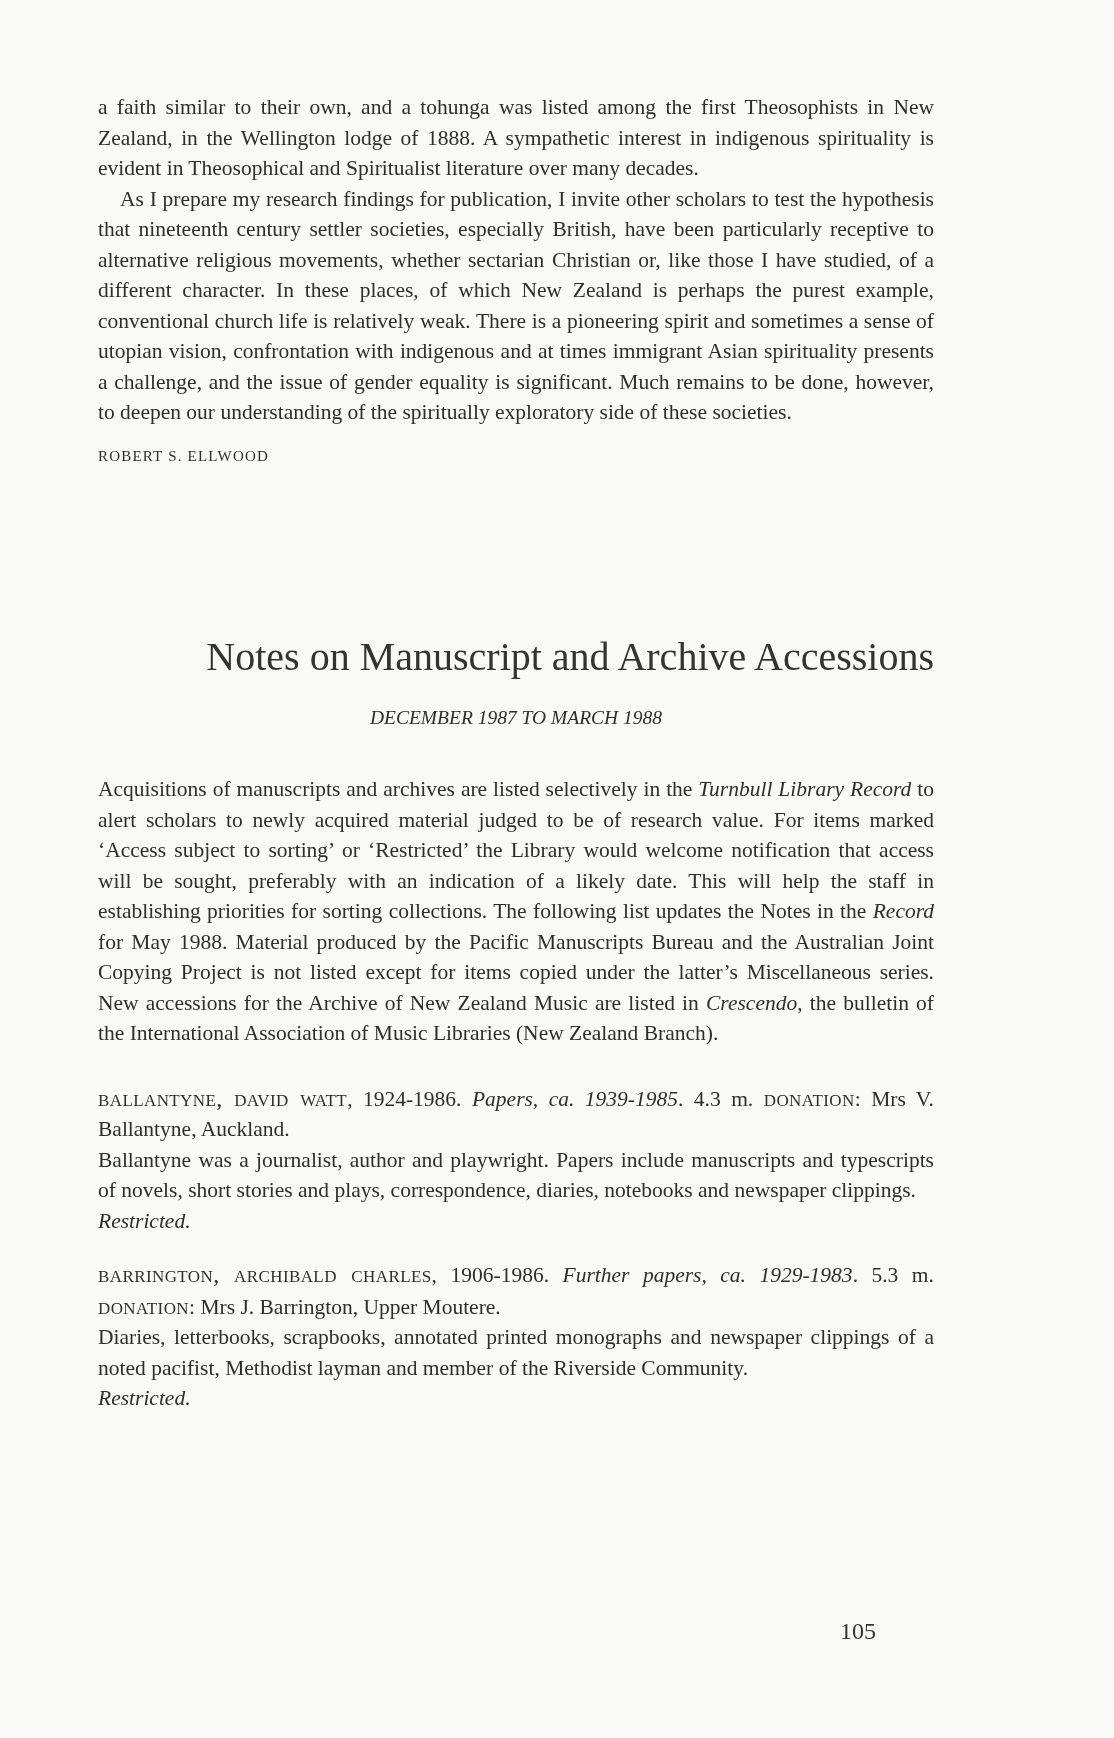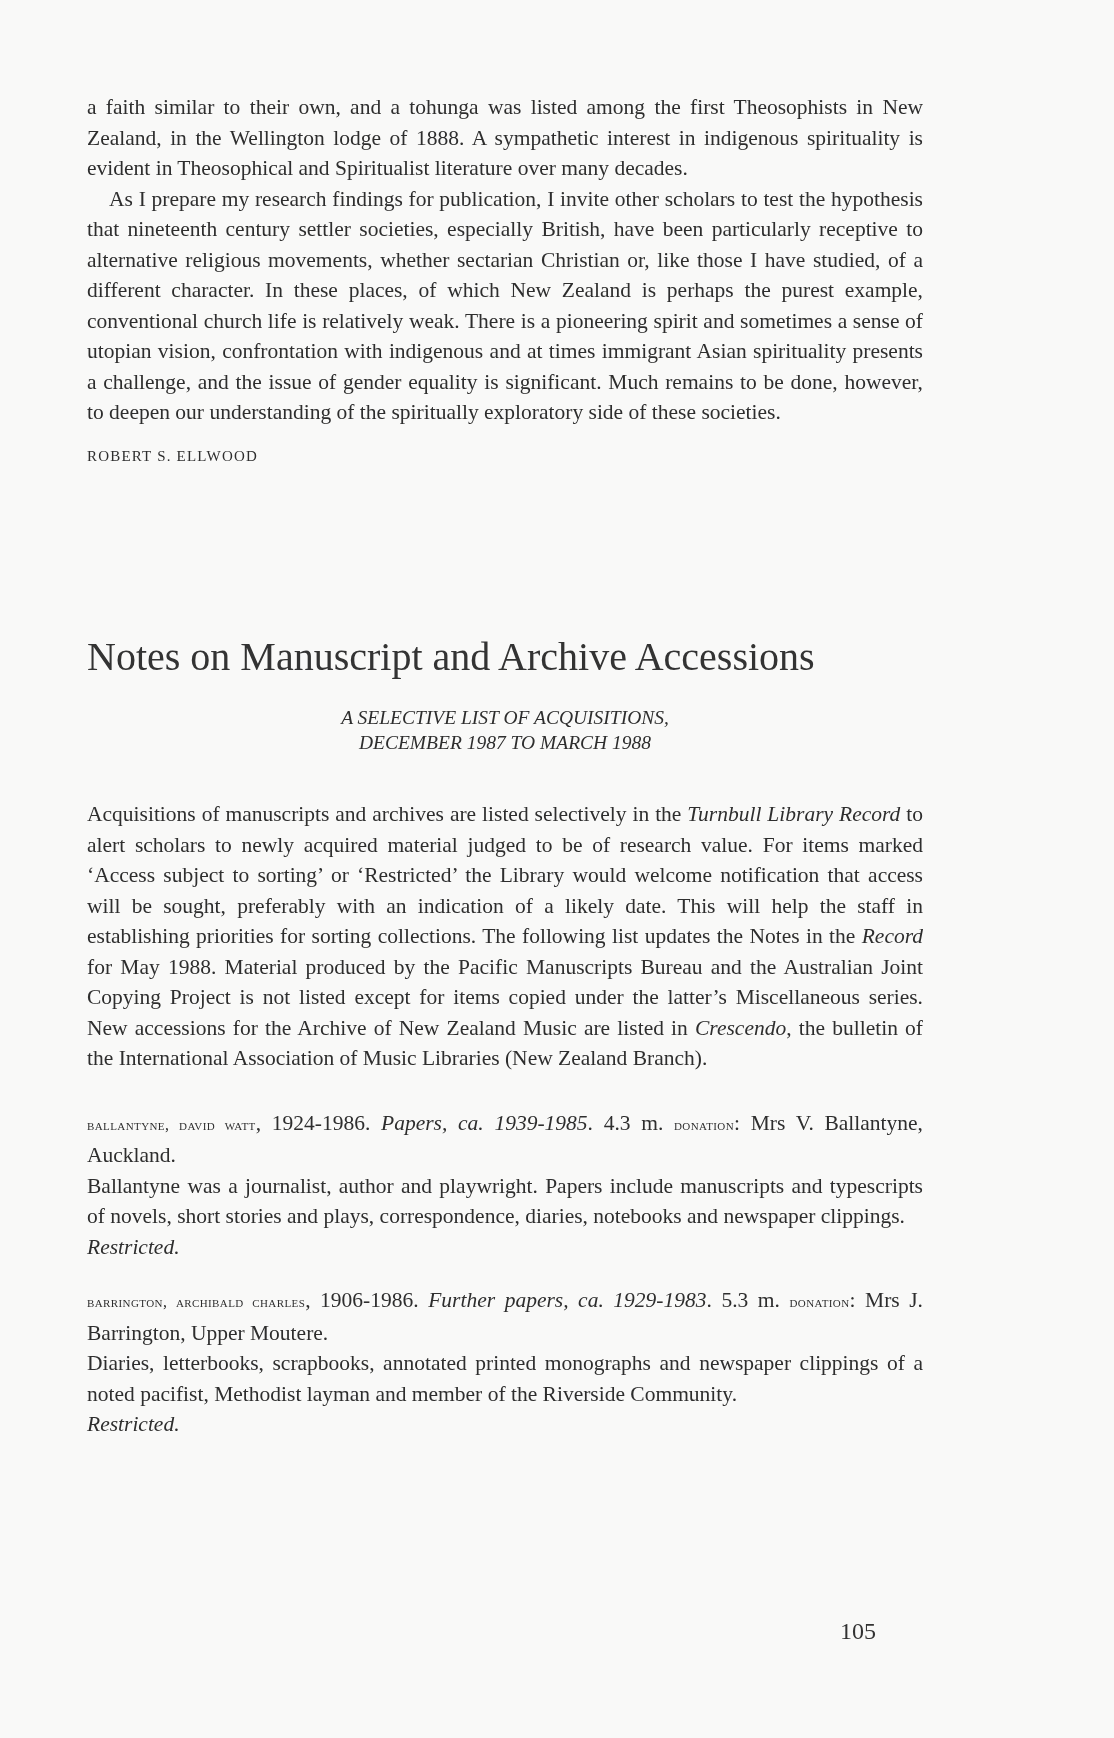--- a/index.html
+++ b/index.html
@@ -4,71 +4,70 @@
   <style>
     html, body { margin: 0; padding: 0; }
     body {
       width: 1114px; height: 1738px;
       background: #f9f9f8;
       color: #2e2e2e;
       font-family: "Liberation Serif", "DejaVu Serif", serif;
       position: relative;
       overflow: hidden;
     }
-    .page { position: absolute; left: 87px; top: 92px; width: 836px; }
+    .page { position: absolute; left: 98px; top: 92px; width: 836px; }
     p { margin: 0; }
     .body-text {
       font-size: 21.5px;
       line-height: 30.5px;
       text-align: justify;
       text-align-last: left;
     }
     .indent { text-indent: 22px; }
     .signature {
       text-align: left;
       font-size: 15px;
       letter-spacing: 1.2px;
       margin-top: 20px;
     }
     .title {
-      text-align: left;
+      text-align: right;
       font-size: 40px;
       line-height: 44px;
       margin-top: 170px;
       color: #333;
     }
     .subtitle {
       text-align: center;
       font-style: italic;
       font-size: 19.5px;
       line-height: 25px;
       margin-top: 14px;
     }
     .intro { margin-top: 44px; }
     .entry { margin-top: 34px; }
     .entry + .entry { margin-top: 23px; }
-    .sc { font-variant: small-caps; text-transform: lowercase; font-size: 16px; letter-spacing: 0.4px; }
+    .sc { font-variant: small-caps; text-transform: lowercase; font-size: 24px; letter-spacing: 0.4px; }
     .it { font-style: italic; }
     .page-number {
       position: absolute; left: 840px; top: 1618px;
       font-size: 24px;
       color: #333;
     }
   </style>
 </head>
 <body>
 
 <div class="page">
   <p class="body-text">a faith similar to their own, and a tohunga was listed among the first Theosophists in New Zealand, in the Wellington lodge of 1888. A sympathetic interest in indigenous spirituality is evident in Theosophical and Spiritualist literature over many decades.</p>
   <p class="body-text indent">As I prepare my research findings for publication, I invite other scholars to test the hypothesis that nineteenth century settler societies, especially British, have been particularly receptive to alternative religious movements, whether sectarian Christian or, like those I have studied, of a different character. In these places, of which New Zealand is perhaps the purest example, conventional church life is relatively weak. There is a pioneering spirit and sometimes a sense of utopian vision, confrontation with indigenous and at times immigrant Asian spirituality presents a challenge, and the issue of gender equality is significant. Much remains to be done, however, to deepen our understanding of the spiritually exploratory side of these societies.</p>
   <p class="signature">ROBERT S. ELLWOOD</p>
 
   <h1 class="title" style="font-weight:normal;">Notes on Manuscript and Archive Accessions</h1>
   <div class="subtitle">
-    <div>A SELECTIVE LIST OF ACQUISITIONS,</div>
     <div>DECEMBER 1987 TO MARCH 1988</div>
   </div>
 
   <p class="body-text intro"><span>Acquisitions of manuscripts and archives are listed selectively in the </span><span class="it">Turnbull Library Record</span><span> to alert scholars to newly acquired material judged to be of research value. For items marked ‘Access subject to sorting’ or ‘Restricted’ the Library would welcome notification that access will be sought, preferably with an indication of a likely date. This will help the staff in establishing priorities for sorting collections. The following list updates the Notes in the </span><span class="it">Record</span><span> for May 1988. Material produced by the Pacific Manuscripts Bureau and the Australian Joint Copying Project is not listed except for items copied under the latter’s Miscellaneous series. New accessions for the Archive of New Zealand Music are listed in </span><span class="it">Crescendo</span><span>, the bulletin of the International Association of Music Libraries (New Zealand Branch).</span></p>
 
   <div class="entry">
     <p class="body-text"><span class="sc">BALLANTYNE, DAVID WATT</span><span>, 1924-1986. </span><span class="it">Papers, ca. 1939-1985</span><span>. 4.3 m. </span><span class="sc">DONATION</span><span>: Mrs V. Ballantyne, Auckland.</span></p>
     <p class="body-text">Ballantyne was a journalist, author and playwright. Papers include manuscripts and typescripts of novels, short stories and plays, correspondence, diaries, notebooks and newspaper clippings.</p>
     <p class="body-text it">Restricted.</p>
   </div>

